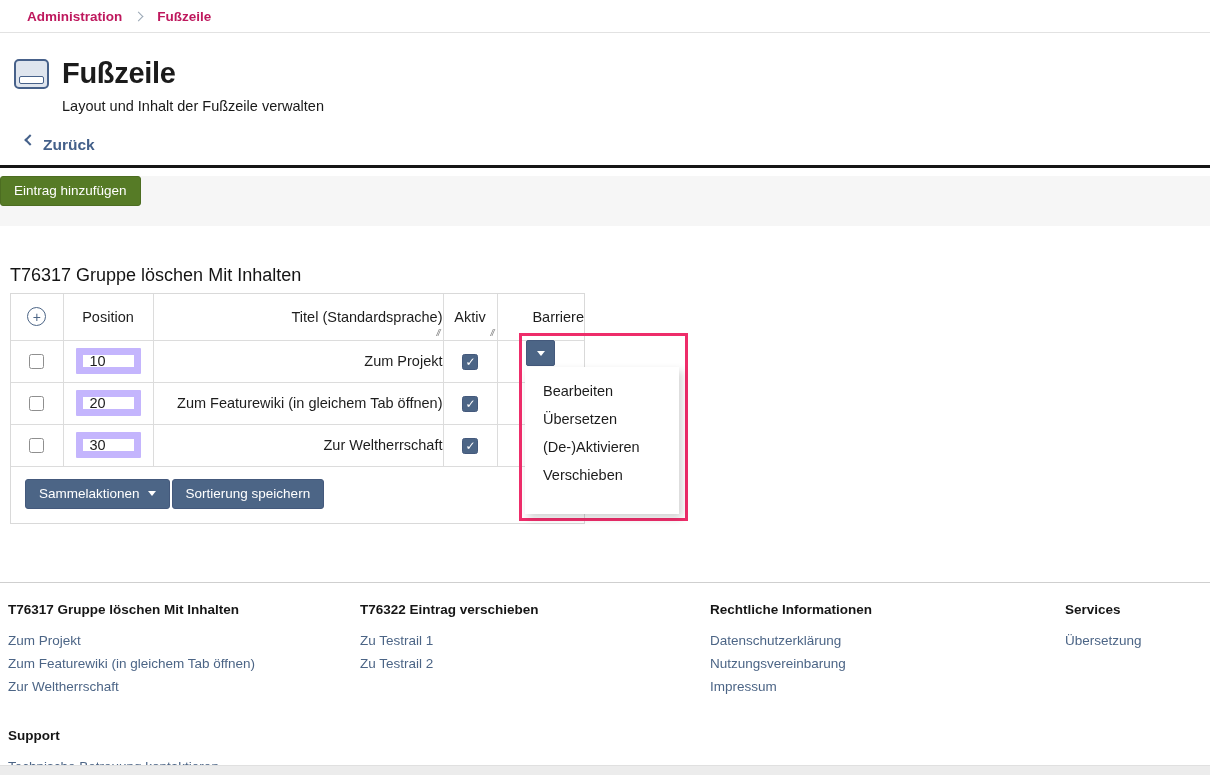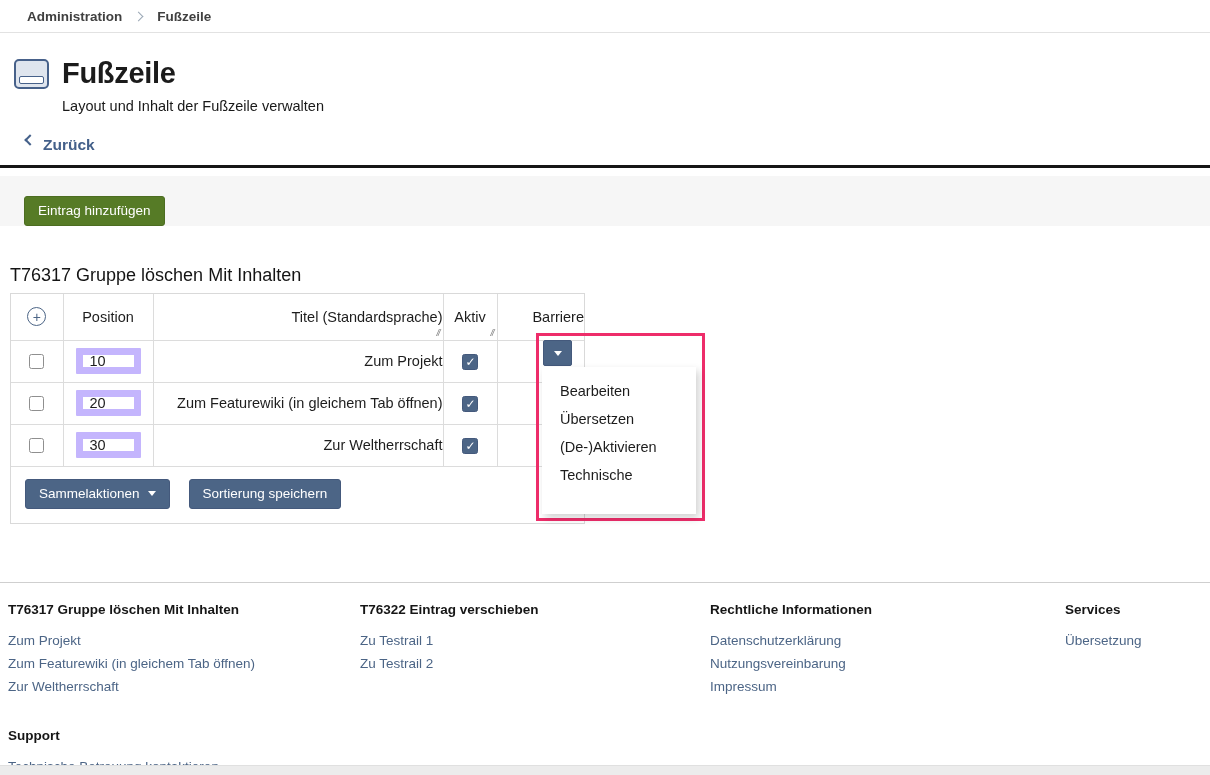--- a/index.html
+++ b/index.html
@@ -17,21 +17,21 @@
     height: 33px;
     display: flex;
     align-items: center;
     padding-left: 27px;
     border-bottom: 1px solid #e2e2e2;
     background: #fff;
   }
   .crumb {
     font-size: 13.5px;
     font-weight: 700;
-    color: #404040;
+    color: #be185d;
     text-decoration: none;
     cursor: pointer;
   }
   .crumb-sep {
     display: inline-block;
     width: 7px; height: 7px;
     border-top: 1.6px solid #9aa7b5;
     border-right: 1.6px solid #9aa7b5;
     transform: rotate(45deg);
     margin: 0 15px 0 13px;
@@ -86,22 +86,21 @@
     cursor: pointer;
   }
   .dark-divider { margin-top: 9px; height: 3px; background: #161616; width: 100%; }
 
   
   .toolbar {
     margin-top: 8px;
     background: #f6f6f6;
     height: 50px;
     display: flex;
-    align-items: flex-end;
-    padding-left: 24px;
+    align-items: flex-start;
   }
   .btn {
     display: inline-flex;
     align-items: center;
     border: none;
     border-radius: 3px;
     font-family: inherit;
     font-size: 13.5px;
     color: #ffffff;
     padding: 6px 13px;
@@ -203,28 +202,28 @@
     border: 7px solid #c4b5fd;
     border-radius: 1px;
     font-family: inherit;
     font-size: 14.5px;
     color: #1d1d1d;
     padding: 0 0 0 7px;
     margin-left: 12px;
   }
   .button-bar {
     display: flex;
-    gap: 19px;
+    gap: 2px;
     padding: 12px 14px 14px 14px;
   }
 
   
   .dropdown-overlay {
     position: absolute;
-    left: 536px; top: 333px;
+    left: 519px; top: 333px;
     width: 169px; height: 188px;
     border: 3.5px solid #ee2d6a;
     z-index: 20;
   }
   .dd-toggle {
     position: absolute;
     left: 4px; top: 4px;
     width: 29px; height: 26px;
     background: #4c6586;
     border: 1px solid #44597c;
@@ -374,21 +373,21 @@
 </div>
 
 <div class="dropdown-overlay">
   <div class="dd-toggle">
     <span class="caret-down"></span>
   </div>
   <div class="dd-menu">
     <div class="dd-item">Bearbeiten</div>
     <div class="dd-item">Übersetzen</div>
     <div class="dd-item">(De-)Aktivieren</div>
-    <div class="dd-item">Technische</div>
+    <div class="dd-item">Verschieben</div>
   </div>
 </div>
 
 <div class="site-footer">
   <div class="footer-grid">
     <div>
       <div class="f-heading">T76317 Gruppe löschen Mit Inhalten</div>
       <a class="f-link">Zum Projekt</a>
       <a class="f-link">Zum Featurewiki (in gleichem Tab öffnen)</a>
       <a class="f-link">Zur Weltherrschaft</a>

